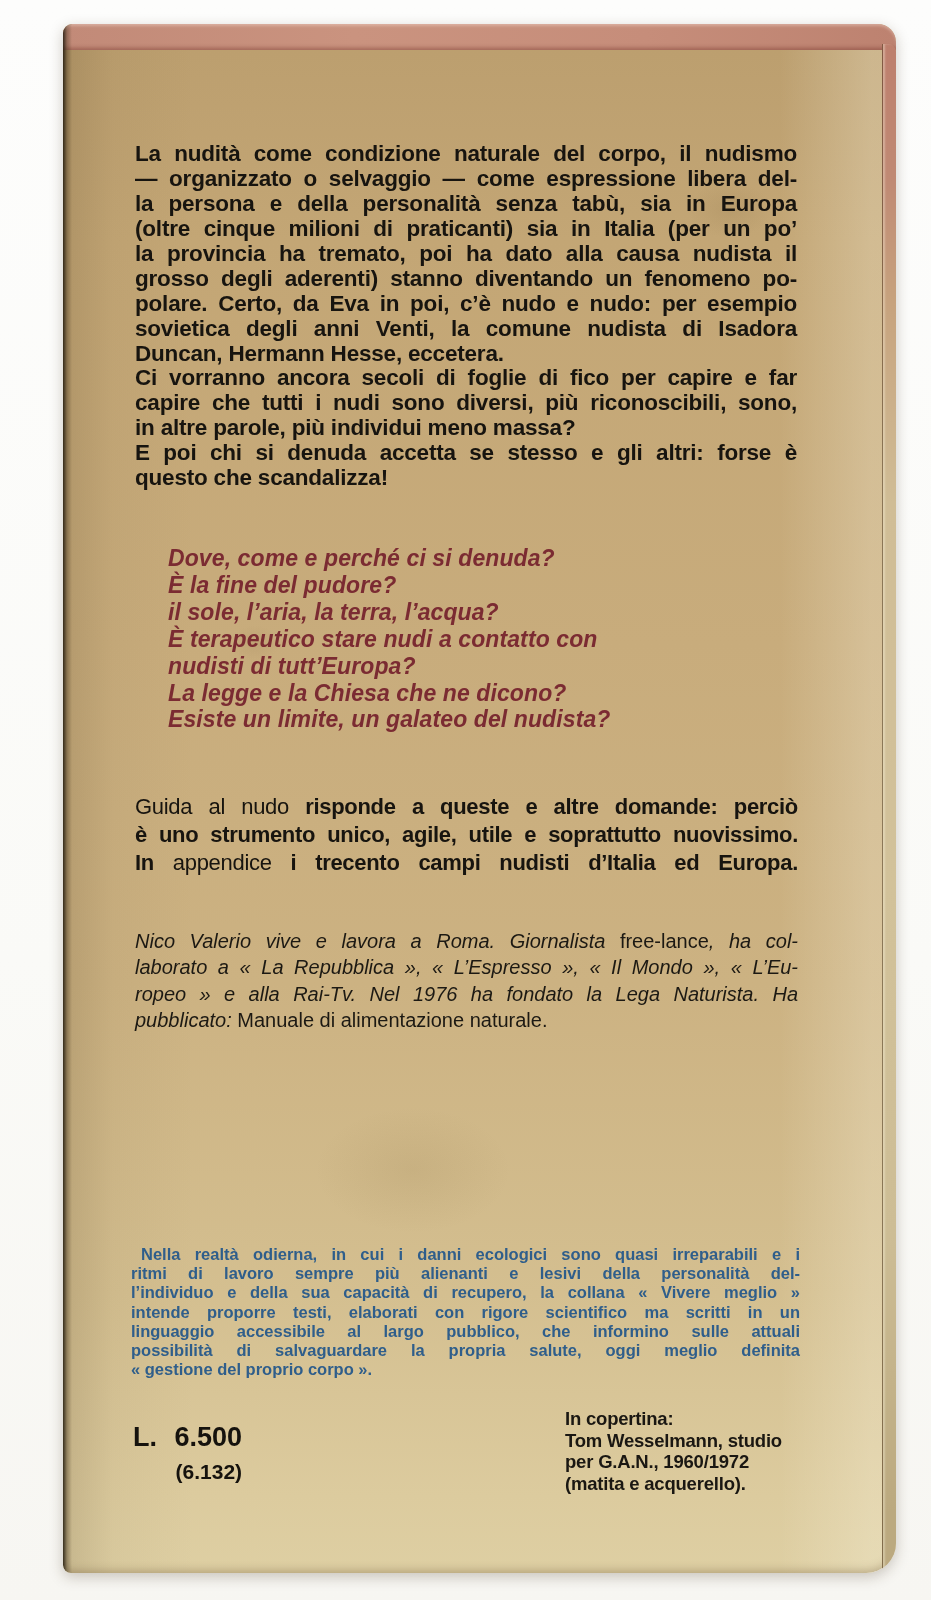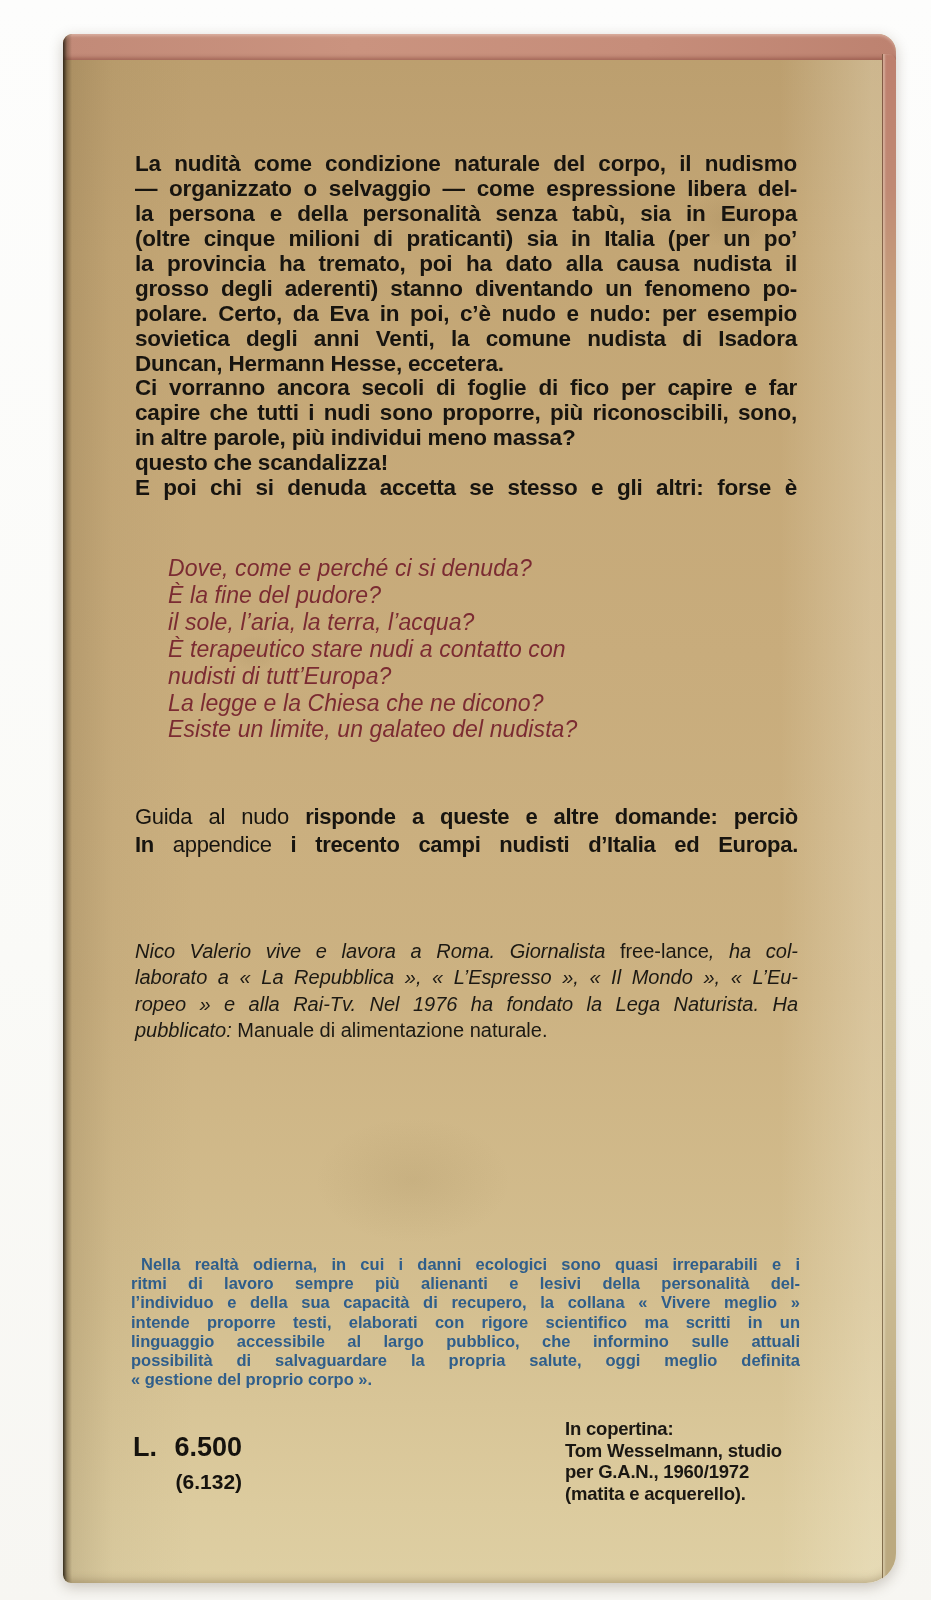--- a/index.html
+++ b/index.html
@@ -12,21 +12,20 @@
     position:absolute;left:63px;top:24px;width:833px;height:1549px;
     border-radius:9px 18px 30px 8px;
     background:
       radial-gradient(140px 90px at 42% 74%, rgba(120,95,50,0.10), transparent 70%),
       radial-gradient(60px 40px at 80% 12%, rgba(110,85,45,0.12), transparent 70%),
       radial-gradient(36px 26px at 23% 40%, rgba(115,90,50,0.10), transparent 70%),
       linear-gradient(90deg, rgba(70,52,25,0.16) 0%, rgba(70,52,25,0.04) 6%, rgba(0,0,0,0) 16%, rgba(0,0,0,0) 86%, rgba(255,252,235,0.25) 97%),
       linear-gradient(180deg,#bb9e6e 0%,#c3a675 14%,#c8ac7c 40%,#ccb282 62%,#d4bf90 82%,#dccb9e 95%,#decfa3 100%);
     box-shadow:0 4px 14px rgba(60,45,25,0.25), inset 0 -7px 10px -5px rgba(95,72,40,0.35);
     overflow:hidden;
-    margin-top:10px;
   }
   .top-edge{
     position:absolute;left:0;top:0;right:0;height:26px;
     background:linear-gradient(90deg,#c28a78 0%,#ca937f 35%,#c68d7a 70%,#bd8270 100%);
     box-shadow:inset 0 -4px 4px -2px rgba(110,45,35,0.45), inset 0 2px 3px rgba(255,235,225,0.35);
     border-radius:9px 18px 0 0;
   }
   .left-edge{
     position:absolute;left:0;top:0;bottom:0;width:9px;
     background:linear-gradient(90deg,rgba(32,24,12,0.85) 0%,rgba(58,44,24,0.35) 45%,rgba(58,44,24,0) 100%);
@@ -48,21 +47,21 @@
   .sr{font-weight:400;}
   .su{font-style:normal;}
 
   .intro{
     left:72px;top:118px;width:662px;
     font-size:22.5px;line-height:24.93px;font-weight:700;
     color:#17140f;letter-spacing:-0.2px;
   }
   .questions{
     left:105px;top:521px;width:620px;
-    font-size:23px;line-height:26.9px;font-style:italic;font-weight:400;
+    font-size:23px;line-height:26.9px;font-style:italic;font-weight:700;
     color:#7b2b32;letter-spacing:0.1px;
   }
   .summary{
     left:72px;top:769px;width:663px;
     font-size:22px;line-height:28.2px;font-weight:400;
     color:#17140f;letter-spacing:-0.3px;
   }
   .bio{
     left:72px;top:904px;width:663px;
     font-size:20px;line-height:26.3px;font-style:italic;font-weight:400;
@@ -95,38 +94,39 @@
       <div class="tline"><span>La nudità come condizione naturale del corpo, il nudismo</span></div>
       <div class="tline"><span>— organizzato o selvaggio — come espressione libera del-</span></div>
       <div class="tline"><span>la persona e della personalità senza tabù, sia in Europa</span></div>
       <div class="tline"><span>(oltre cinque milioni di praticanti) sia in Italia (per un po’</span></div>
       <div class="tline"><span>la provincia ha tremato, poi ha dato alla causa nudista il</span></div>
       <div class="tline"><span>grosso degli aderenti) stanno diventando un fenomeno po-</span></div>
       <div class="tline"><span>polare. Certo, da Eva in poi, c’è nudo e nudo: per esempio</span></div>
       <div class="tline"><span>sovietica degli anni Venti, la comune nudista di Isadora</span></div>
       <div class="tline last"><span>Duncan, Hermann Hesse, eccetera.</span></div>
       <div class="tline"><span>Ci vorranno ancora secoli di foglie di fico per capire e far</span></div>
-      <div class="tline"><span>capire che tutti i nudi sono proporre, più riconoscibili, sono,</span></div>
+      <div class="tline"><span>capire che tutti i nudi sono diversi, più riconoscibili, sono,</span></div>
       <div class="tline last"><span>in altre parole, più individui meno massa?</span></div>
+      <div class="tline"><span>E poi chi si denuda accetta se stesso e gli altri: forse è</span></div>
       <div class="tline last"><span>questo che scandalizza!</span></div>
-      <div class="tline"><span>E poi chi si denuda accetta se stesso e gli altri: forse è</span></div>
     </div>
 
   <div class="block questions left">
       <div class="tline"><span>Dove, come e perché ci si denuda?</span></div>
       <div class="tline"><span>È la fine del pudore?</span></div>
       <div class="tline"><span>il sole, l’aria, la terra, l’acqua?</span></div>
       <div class="tline"><span>È terapeutico stare nudi a contatto con</span></div>
       <div class="tline"><span>nudisti di tutt’Europa?</span></div>
       <div class="tline"><span>La legge e la Chiesa che ne dicono?</span></div>
       <div class="tline"><span>Esiste un limite, un galateo del nudista?</span></div>
     </div>
 
   <div class="block summary jblock">
       <div class="tline"><span class="sr">Guida al nudo </span><span class="sb">risponde a queste e altre domande: perciò</span></div>
+      <div class="tline"><span class="sb">è uno strumento unico, agile, utile e soprattutto nuovissimo.</span></div>
       <div class="tline"><span class="sb">In </span><span class="sr">appendice </span><span class="sb">i trecento campi nudisti d’Italia ed Europa.</span></div>
     </div>
 
   <div class="block bio jblock">
       <div class="tline"><span>Nico Valerio vive e lavora a Roma. Giornalista </span><span class="su">free-lance</span><span>, ha col-</span></div>
       <div class="tline"><span>laborato a « La Repubblica », « L’Espresso », « Il Mondo », « L’Eu-</span></div>
       <div class="tline"><span>ropeo » e alla Rai-Tv. Nel 1976 ha fondato la Lega Naturista. Ha</span></div>
       <div class="tline last"><span>pubblicato: </span><span class="su">Manuale di alimentazione naturale.</span></div>
     </div>
 

